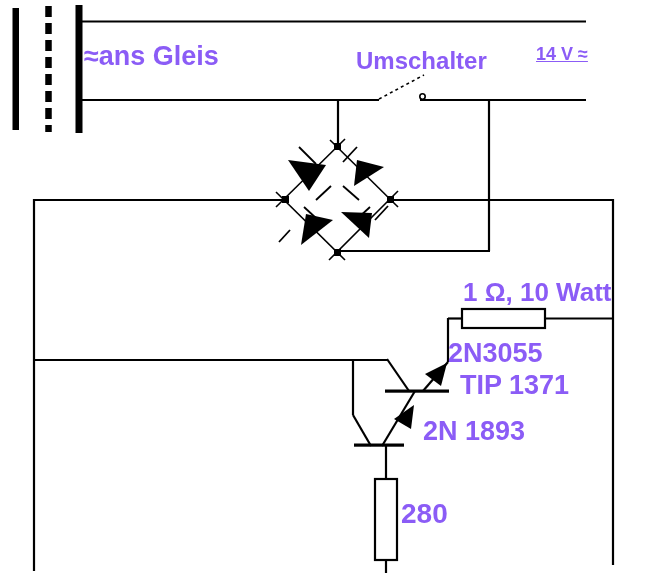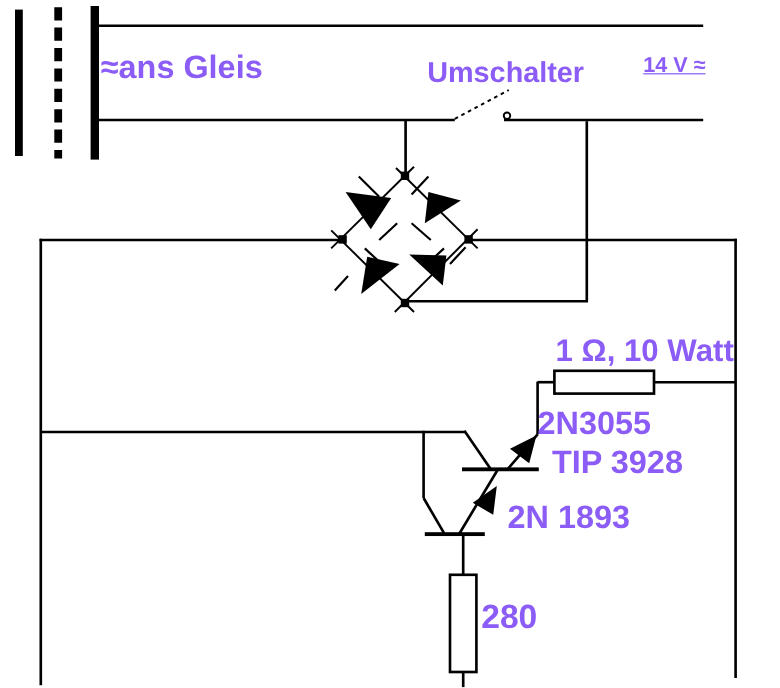--- a/index.html
+++ b/index.html
@@ -114,17 +114,17 @@
       <rect x="375" y="479" width="22" height="81" fill="#fff" stroke="#000" stroke-width="2.2"></rect>
       <line x1="386" y1="560" x2="386" y2="573" stroke="#000" stroke-width="2.2"></line>
     </g>
   </svg>
 
   <div class="lbl lbl-track">≈ans Gleis</div>
   <div class="lbl lbl-switch">Umschalter</div>
   <div class="lbl lbl-supply">14 V ≈</div>
   <div class="lbl lbl-rsense">1 Ω, 10 Watt</div>
   <div class="lbl lbl-q-out-a">2N3055</div>
-  <div class="lbl lbl-q-out-b">TIP 3928</div>
+  <div class="lbl lbl-q-out-b">TIP 1371</div>
   <div class="lbl lbl-q-driver">2N 1893</div>
   <div class="lbl lbl-rbase">280</div>
 
 </div>
 
 </body></html>

